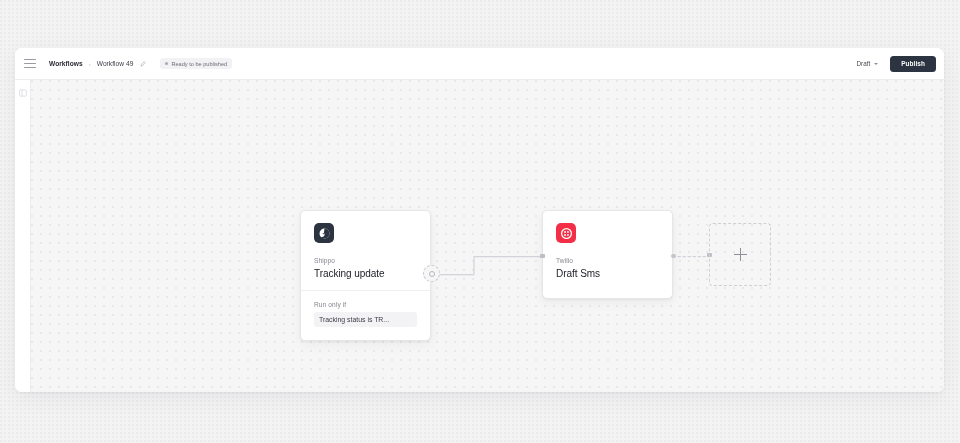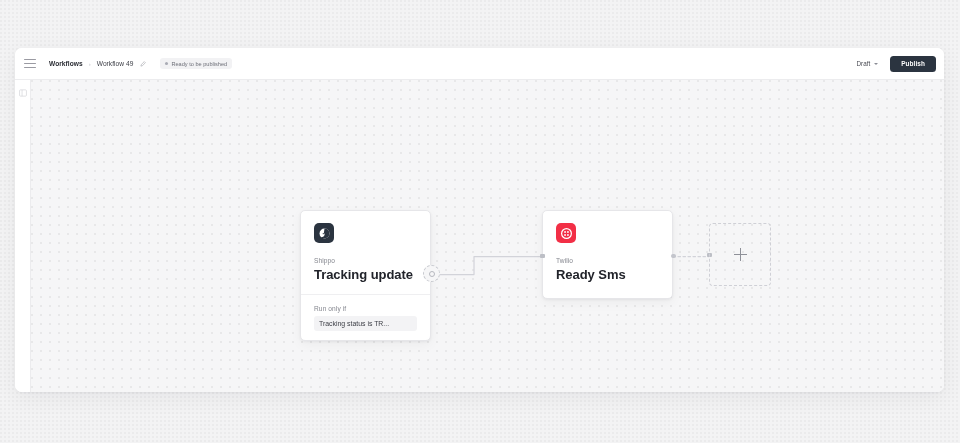--- a/index.html
+++ b/index.html
@@ -237,22 +237,22 @@
   .icon-twilio { background: #f22f46; }
 
   .node-app {
     font-size: 6.6px;
     color: #85878f;
     line-height: 1.1;
     margin-bottom: 3.5px;
     letter-spacing: 0.1px;
   }
   .node-title {
-    font-size: 13px;
-    font-weight: bold;
+    font-size: 10px;
+    font-weight: normal;
     color: #21232a;
     line-height: 1.15;
     letter-spacing: -0.05px;
   }
 
   .node-divider {
     height: 1px;
     background: #efeff1;
     margin: 11px -13px 0 -13px;
   }
@@ -421,21 +421,21 @@
           <div class="node-icon icon-twilio">
             <svg width="13" height="13" viewBox="0 0 24 24">
               <circle cx="12" cy="12" r="9" fill="none" stroke="#ffffff" stroke-width="2.3"></circle>
               <circle cx="9.3" cy="9.3" r="1.7" fill="#ffffff"></circle>
               <circle cx="14.7" cy="9.3" r="1.7" fill="#ffffff"></circle>
               <circle cx="9.3" cy="14.7" r="1.7" fill="#ffffff"></circle>
               <circle cx="14.7" cy="14.7" r="1.7" fill="#ffffff"></circle>
             </svg>
           </div>
           <div class="node-app">Twilio</div>
-          <div class="node-title">Ready Sms</div>
+          <div class="node-title">Draft Sms</div>
         </div>
 
         <div class="handle-dot" style="left:509px; top:173.5px;"></div>
         <div class="handle-round" style="left:640px; top:173.5px;"></div>
         <div class="handle-dot" style="left:676px; top:172.5px;"></div>
 
         <div id="branch-handle">
           <span class="inner-dot"></span>
         </div>
 

